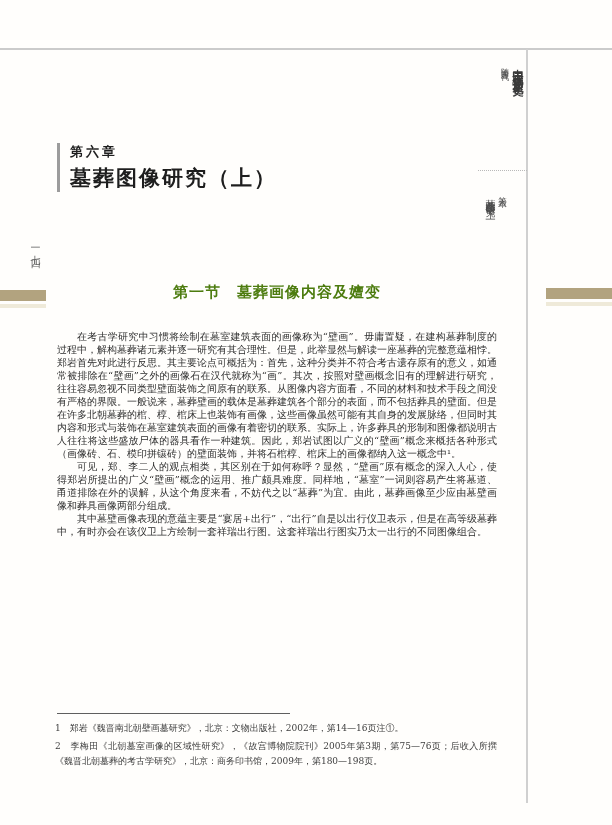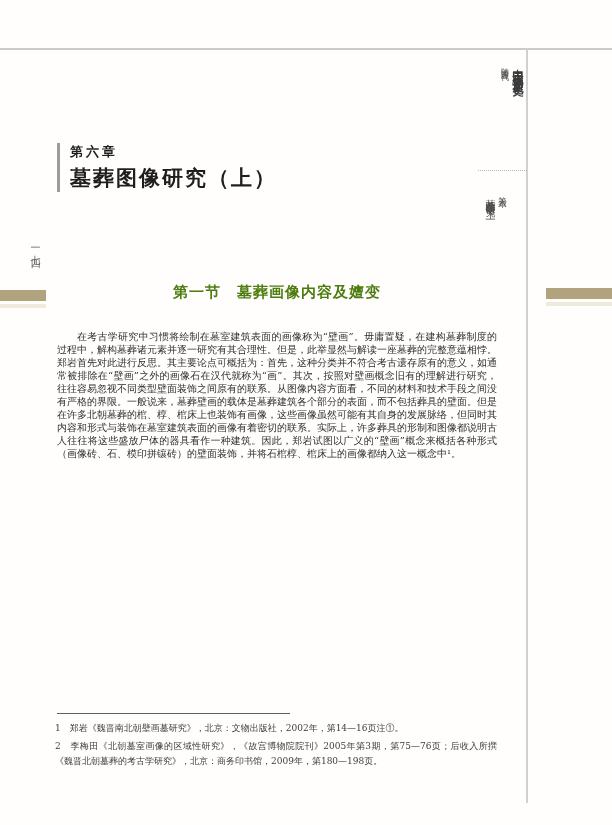--- a/index.html
+++ b/index.html
@@ -142,20 +142,22 @@
 
   <div class="chapter-heading">
     <div class="chapter-label">第六章</div>
     <div class="chapter-title">墓葬图像研究（上）</div>
   </div>
 
   <div class="section-heading">第一节　墓葬画像内容及嬗变</div>
 
   <div class="body-text">
     <p>在考古学研究中习惯将绘制在墓室建筑表面的画像称为“壁画”。毋庸置疑，在建构墓葬制度的过程中，解构墓葬诸元素并逐一研究有其合理性。但是，此举显然与解读一座墓葬的完整意蕴相悖。郑岩首先对此进行反思。其主要论点可概括为：首先，这种分类并不符合考古遗存原有的意义，如通常被排除在“壁画”之外的画像石在汉代就称为“画”。其次，按照对壁画概念旧有的理解进行研究，往往容易忽视不同类型壁面装饰之间原有的联系。从图像内容方面看，不同的材料和技术手段之间没有严格的界限。一般说来，墓葬壁画的载体是墓葬建筑各个部分的表面，而不包括葬具的壁面。但是在许多北朝墓葬的棺、椁、棺床上也装饰有画像，这些画像虽然可能有其自身的发展脉络，但同时其内容和形式与装饰在墓室建筑表面的画像有着密切的联系。实际上，许多葬具的形制和图像都说明古人往往将这些盛放尸体的器具看作一种建筑。因此，郑岩试图以广义的“壁画”概念来概括各种形式（画像砖、石、模印拼镶砖）的壁面装饰，并将石棺椁、棺床上的画像都纳入这一概念中¹。</p>
+    <p>可见，郑、李二人的观点相类，其区别在于如何称呼？显然，“壁画”原有概念的深入人心，使得郑岩所提出的广义“壁画”概念的运用、推广颇具难度。同样地，“墓室”一词则容易产生将墓道、甬道排除在外的误解，从这个角度来看，不妨代之以“墓葬”为宜。由此，墓葬画像至少应由墓壁画像和葬具画像两部分组成。</p>
+    <p>其中墓壁画像表现的意蕴主要是“宴居+出行”，“出行”自是以出行仪卫表示，但是在高等级墓葬中，有时亦会在该仪卫上方绘制一套祥瑞出行图。这套祥瑞出行图实乃太一出行的不同图像组合。</p>
   </div>
 
   <div class="footnote-rule"></div>
 
   <div class="footnotes">
     <p>1　郑岩《魏晋南北朝壁画墓研究》，北京：文物出版社，2002年，第14—16页注①。</p>
     <p>2　李梅田《北朝墓室画像的区域性研究》，《故宫博物院院刊》2005年第3期，第75—76页；后收入所撰《魏晋北朝墓葬的考古学研究》，北京：商务印书馆，2009年，第180—198页。</p>
   </div>
 
 </div>

